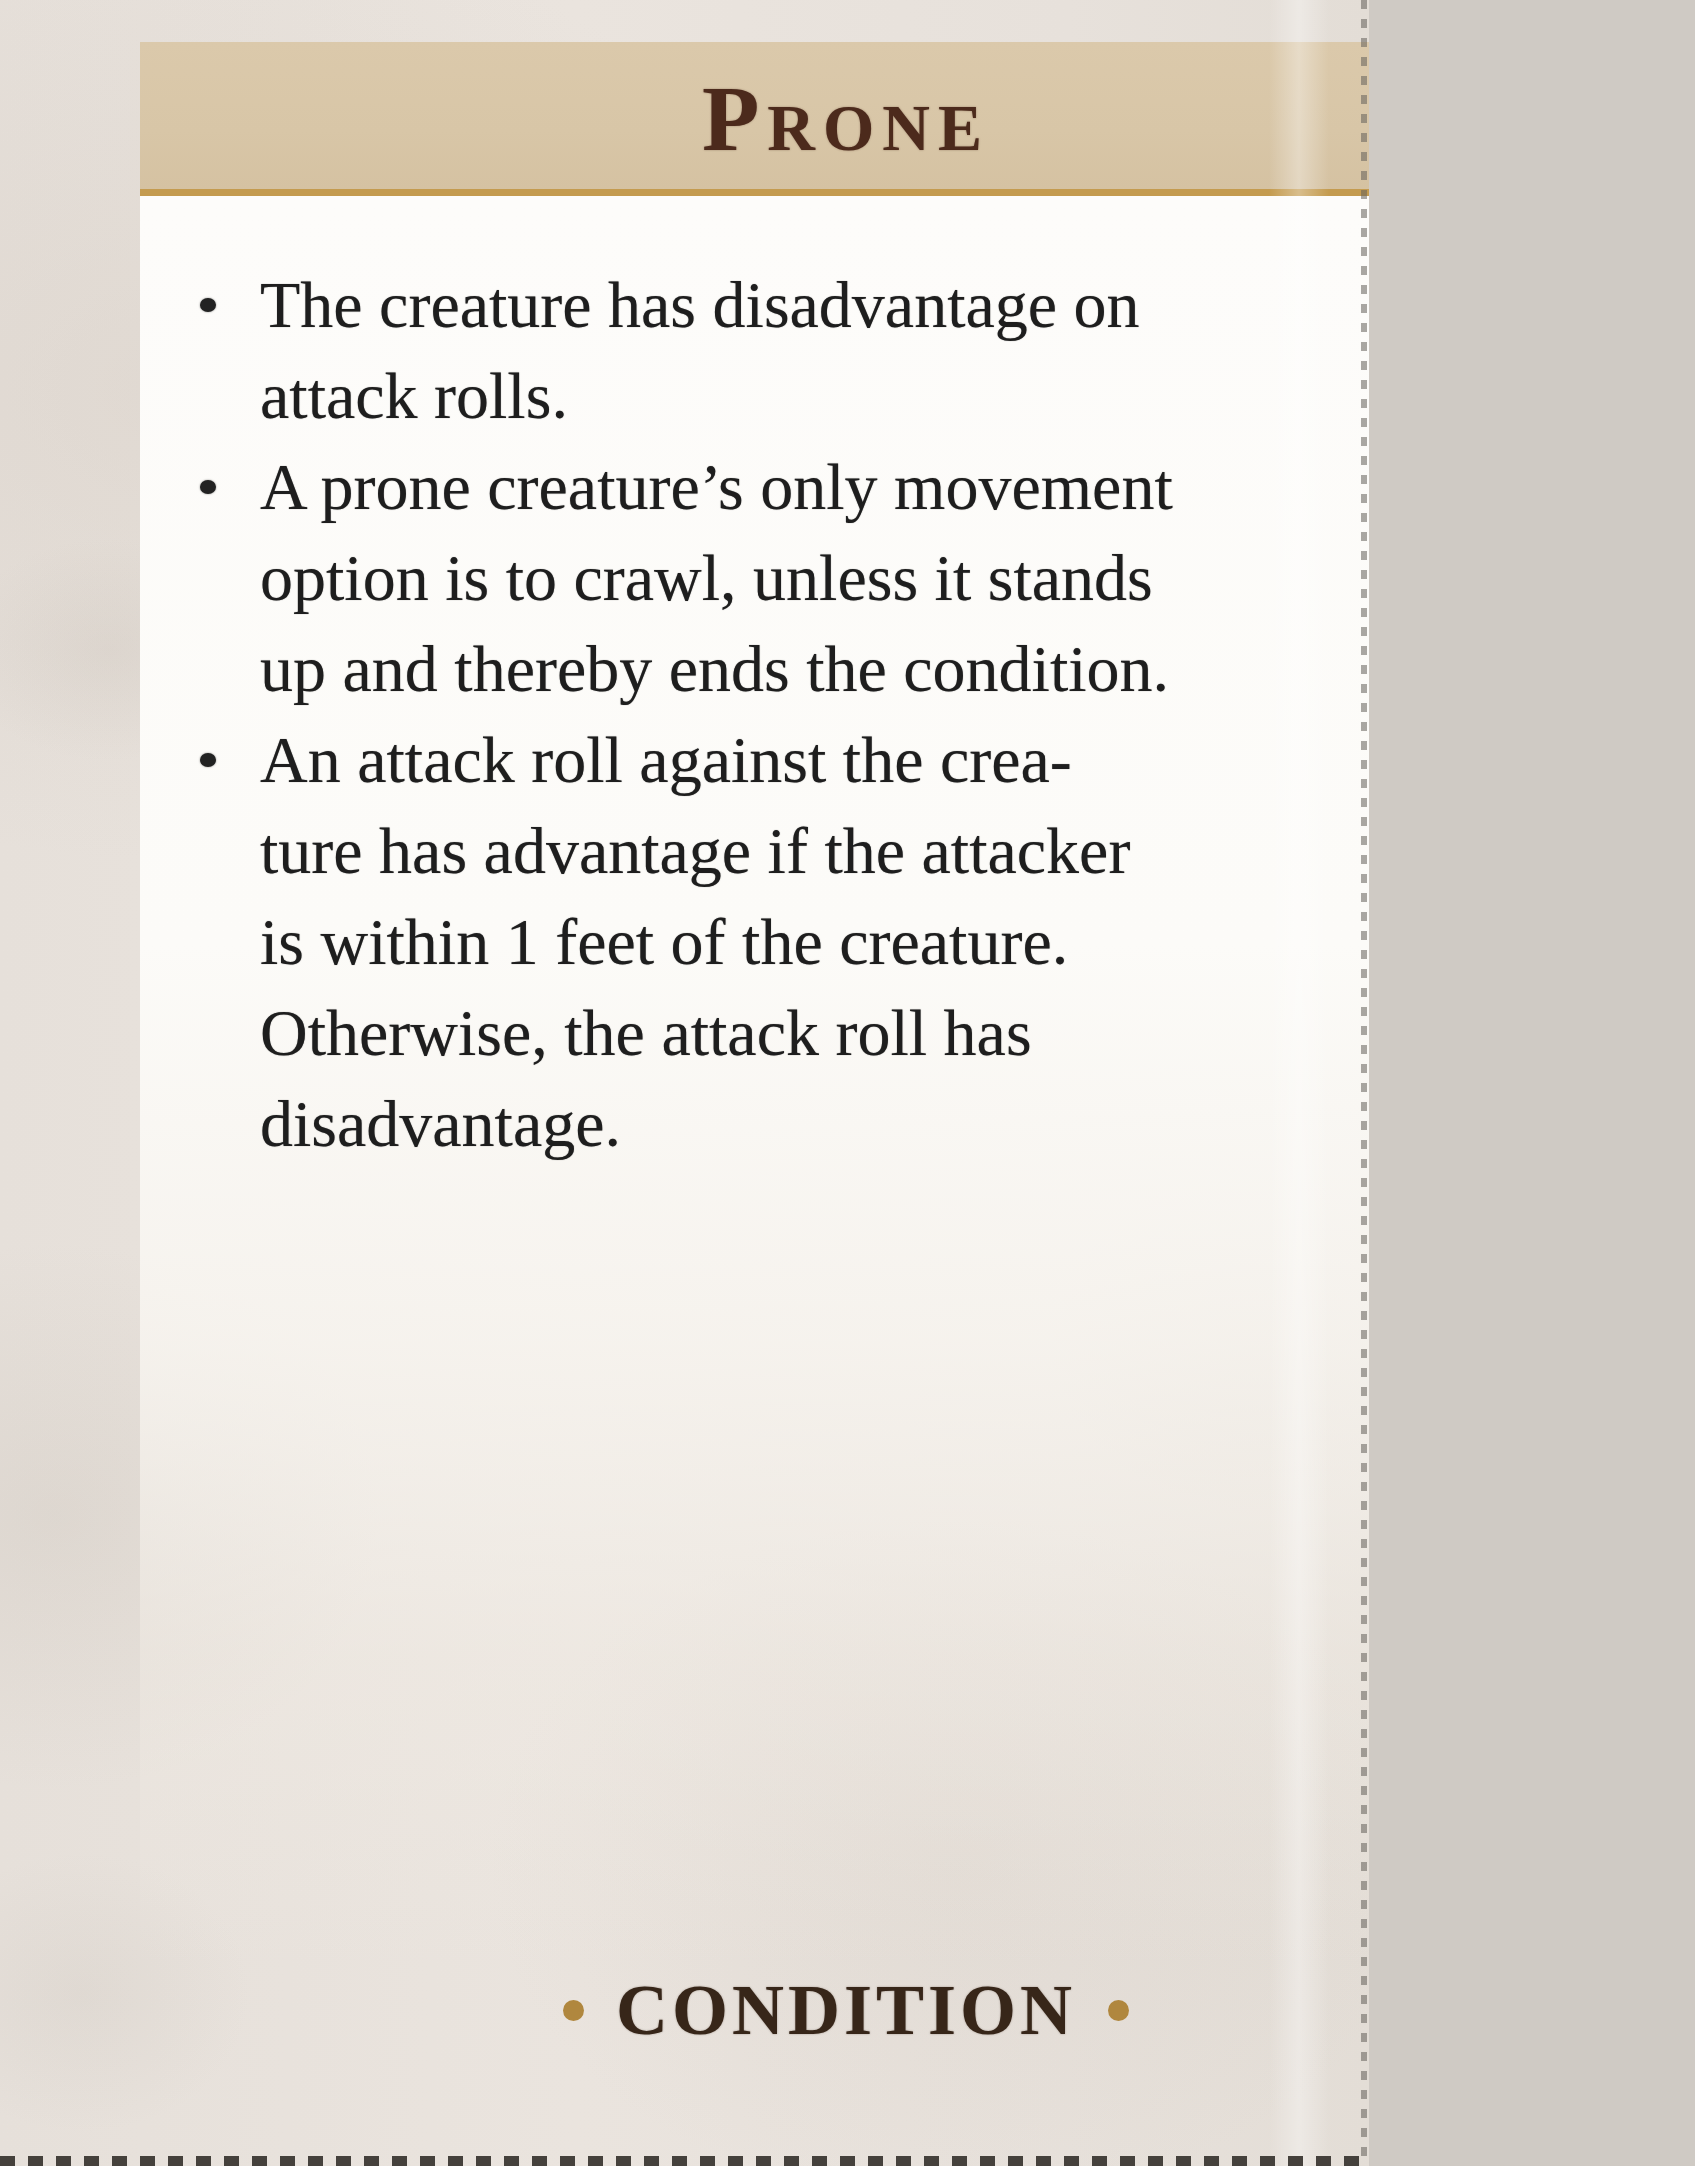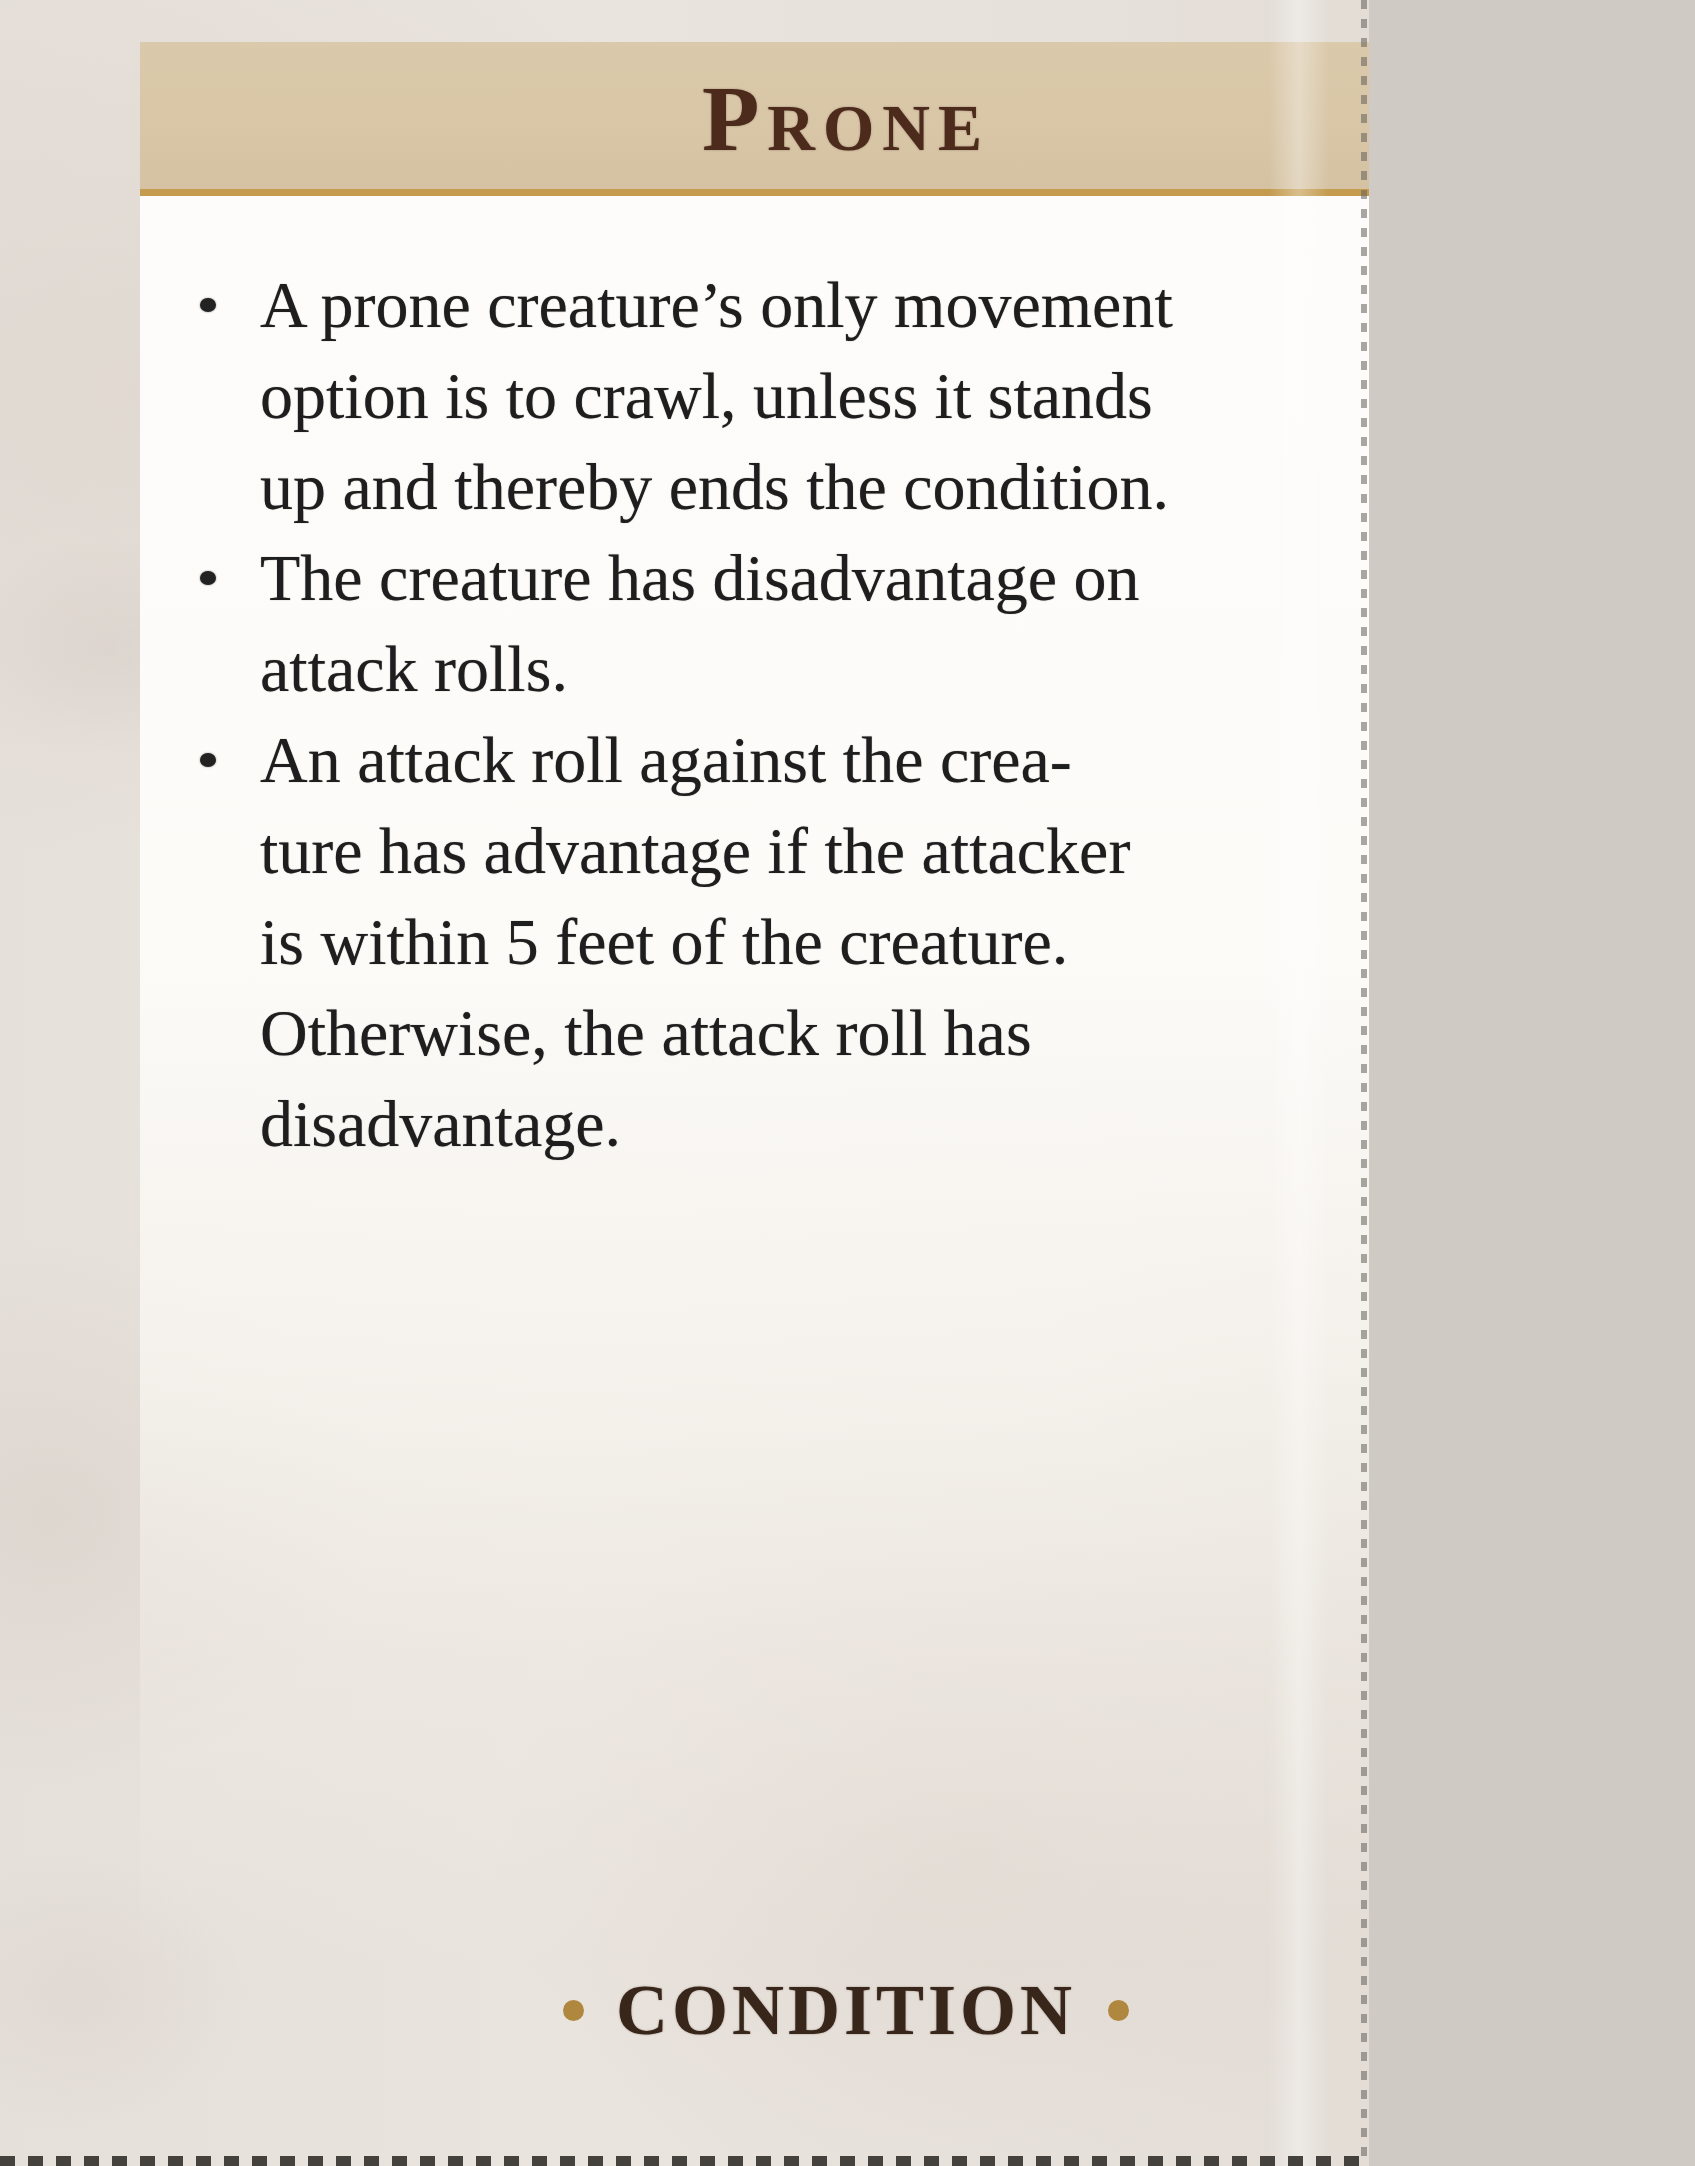--- a/index.html
+++ b/index.html
@@ -149,34 +149,34 @@
   <div class="texture"></div>
   <div class="white-panel"></div>
 
   <div class="header-band">
     <div class="card-title">Prone</div>
   </div>
 
   <ul class="rules">
     <li>
       <span class="bullet-dot"></span>
+      <span class="txt">The creature has disadvantage on
+attack rolls.</span>
+    </li>
+    <li>
+      <span class="bullet-dot"></span>
       <span class="txt">A prone creature’s only movement
 option is to crawl, unless it stands
 up and thereby ends the condition.</span>
     </li>
     <li>
       <span class="bullet-dot"></span>
-      <span class="txt">The creature has disadvantage on
-attack rolls.</span>
-    </li>
-    <li>
-      <span class="bullet-dot"></span>
       <span class="txt">An attack roll against the crea-
 ture has advantage if the attacker
-is within 5 feet of the creature.
+is within 1 feet of the creature.
 Otherwise, the attack roll has
 disadvantage.</span>
     </li>
   </ul>
 
   <div class="footer">
     <span class="gold-dot"></span>
     <span class="footer-label">CONDITION</span>
     <span class="gold-dot"></span>
   </div>

